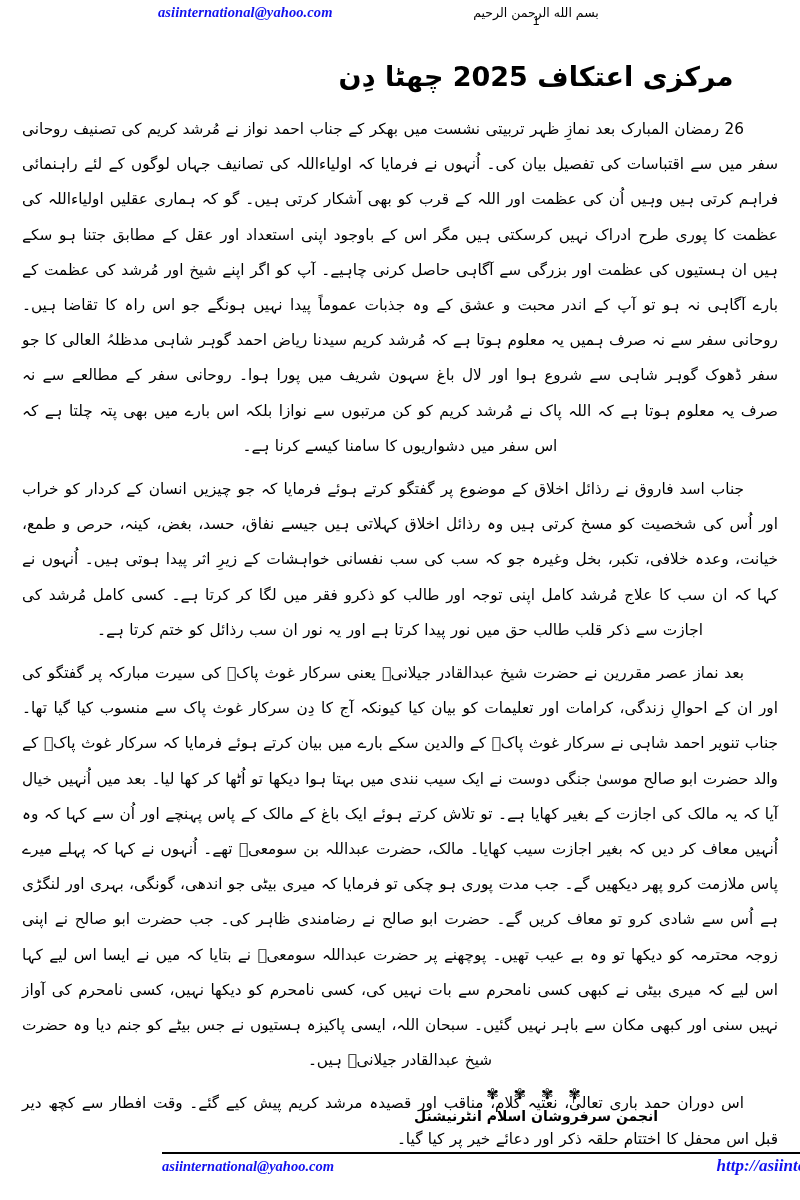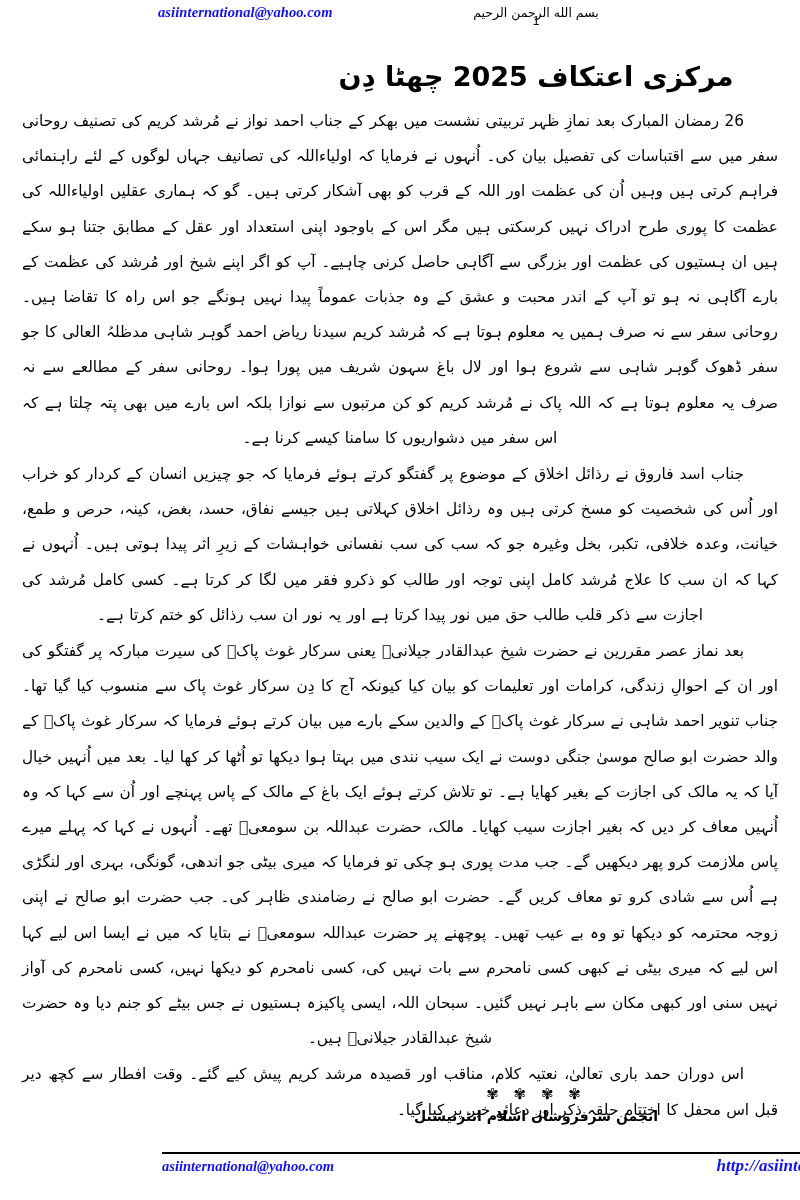--- a/index.html
+++ b/index.html
@@ -110,21 +110,21 @@
   
   .body-area {
     position: absolute;
     top: 104px;
     right: 22px;
     left: 22px;
     width: 756px;
     direction: rtl;
   }
   p.para {
-    margin: 0 0 1px 0;
+    margin: 8px 0 1px 0;
     padding: 0;
     direction: rtl;
     text-align: justify;
     text-align-last: center;
     text-justify: inter-word;
     font-family: "DejaVu Sans", "Liberation Sans", sans-serif;
     font-size: 15.3px;
     line-height: 35.2px;
     text-indent: 34px;
     word-spacing: 0.5px;

